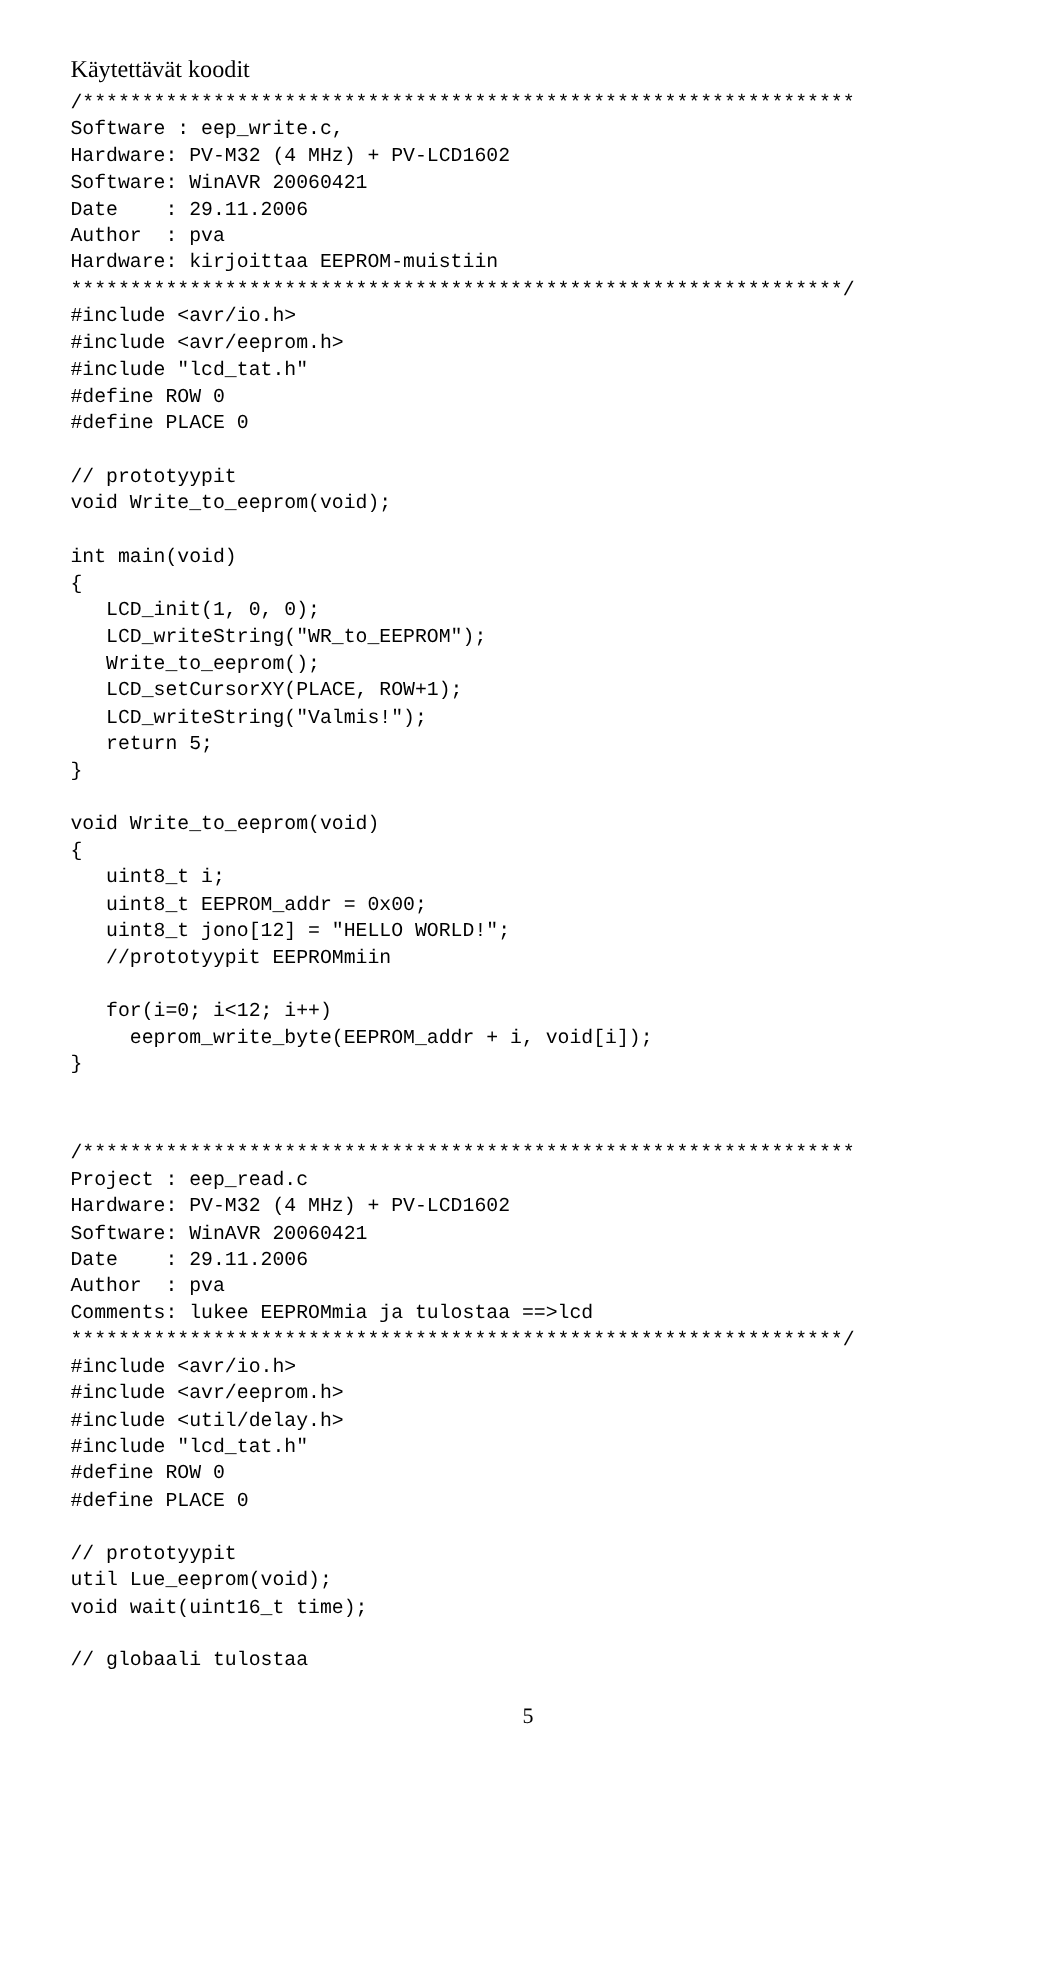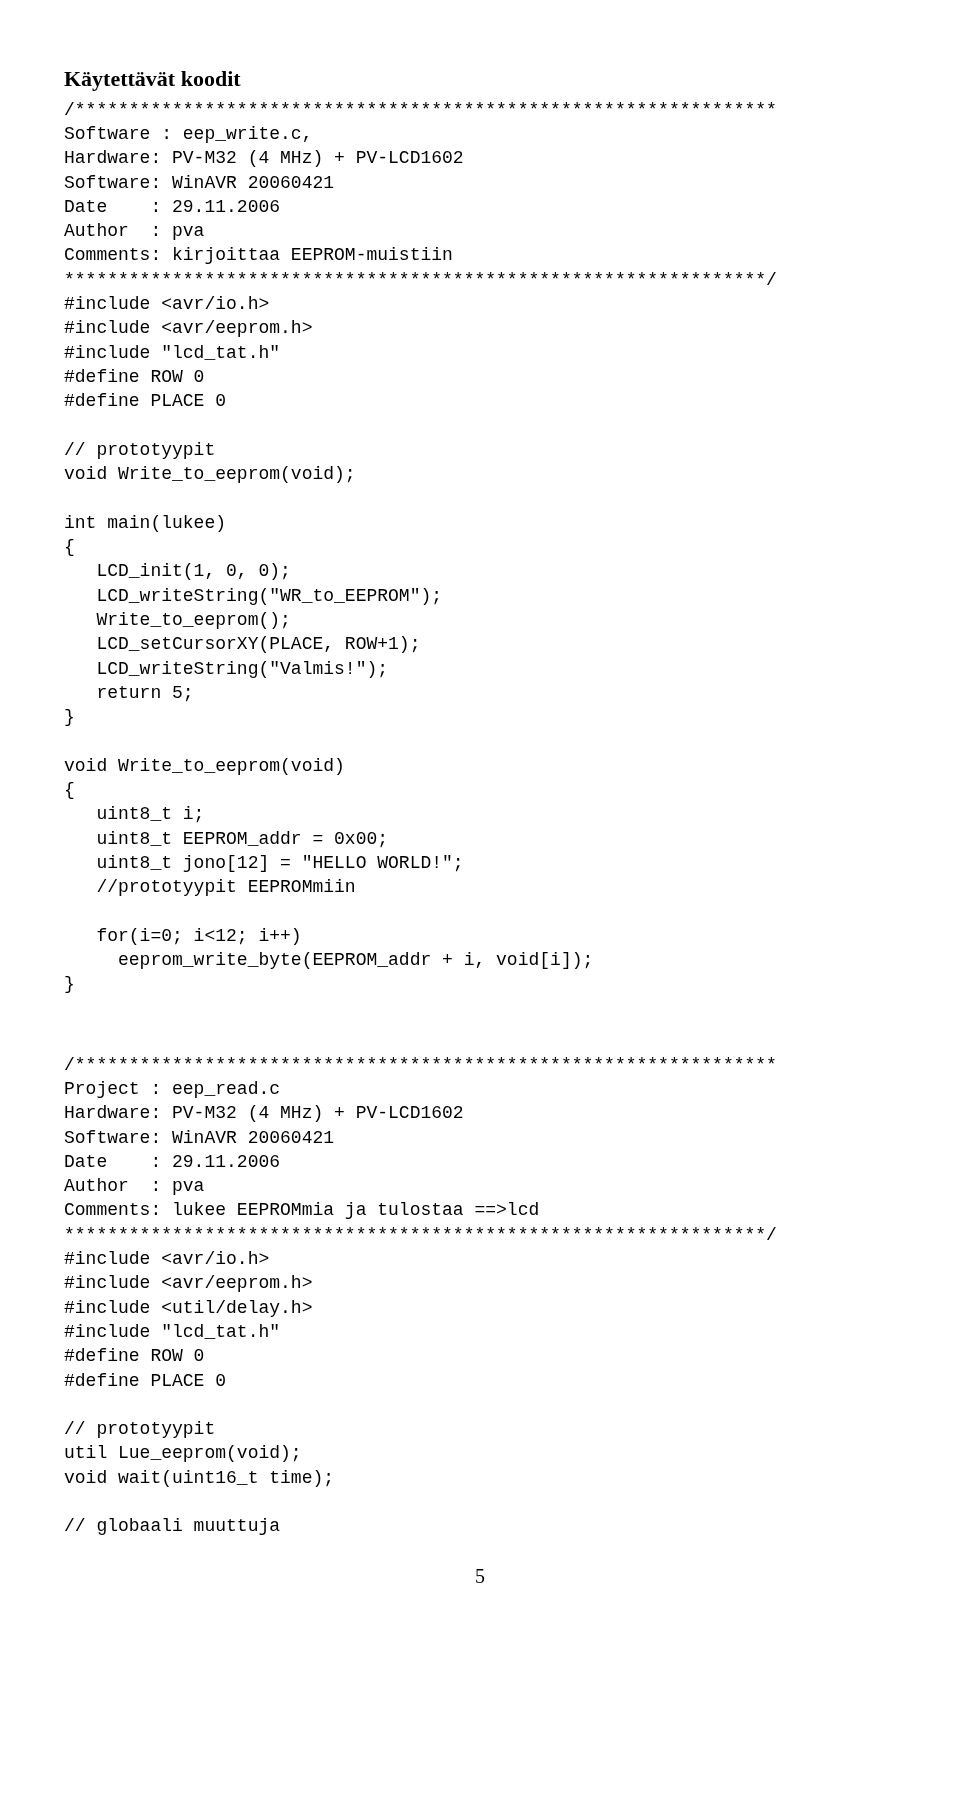--- a/index.html
+++ b/index.html
@@ -7,23 +7,23 @@
     padding: 48px 64px;
     font-family: "Times New Roman", Times, serif;
     font-size: 20px;
     color: #000;
     background: #fff;
     width: 960px;
     box-sizing: border-box;
     line-height: 1.35;
   }
   h1.section-title {
-    font-weight: bold;
+    font-weight: normal;
     font-size: 22px;
-    margin: 16px 0 4px 0;
+    margin: 0 0 4px 0;
   }
   pre.code {
     font-family: "Courier New", Courier, monospace;
     font-size: 18px;
     white-space: pre;
     margin: 0;
     line-height: 1.35;
   }
   .gap {
     height: 28px;
@@ -39,32 +39,32 @@
 <body>
 
 <h1 class="section-title">Käytettävät koodit</h1>
 
 <pre class="code"><span>/*****************************************************************</span>
 <span>Software : eep_write.c,</span>
 <span>Hardware: PV-M32 (4 MHz) + PV-LCD1602</span>
 <span>Software: WinAVR 20060421</span>
 <span>Date    : 29.11.2006</span>
 <span>Author  : pva</span>
-<span>Comments: kirjoittaa EEPROM-muistiin</span>
+<span>Hardware: kirjoittaa EEPROM-muistiin</span>
 <span>*****************************************************************/</span>
 <span>#include &lt;avr/io.h&gt;</span>
 <span>#include &lt;avr/eeprom.h&gt;</span>
 <span>#include "lcd_tat.h"</span>
 <span>#define ROW 0</span>
 <span>#define PLACE 0</span>
 
 <span>// prototyypit</span>
 <span>void Write_to_eeprom(void);</span>
 
-<span>int main(lukee)</span>
+<span>int main(void)</span>
 <span>{</span>
 <span>   LCD_init(1, 0, 0);</span>
 <span>   LCD_writeString("WR_to_EEPROM");</span>
 <span>   Write_to_eeprom();</span>
 <span>   LCD_setCursorXY(PLACE, ROW+1);</span>
 <span>   LCD_writeString("Valmis!");</span>
 <span>   return 5;</span>
 <span>}</span>
 
 <span>void Write_to_eeprom(void)</span>
@@ -93,15 +93,15 @@
 <span>#include &lt;avr/eeprom.h&gt;</span>
 <span>#include &lt;util/delay.h&gt;</span>
 <span>#include "lcd_tat.h"</span>
 <span>#define ROW 0</span>
 <span>#define PLACE 0</span>
 
 <span>// prototyypit</span>
 <span>util Lue_eeprom(void);</span>
 <span>void wait(uint16_t time);</span>
 
-<span>// globaali muuttuja</span></pre>
+<span>// globaali tulostaa</span></pre>
 
 <div class="page-num">5</div>
 
 </body></html>

